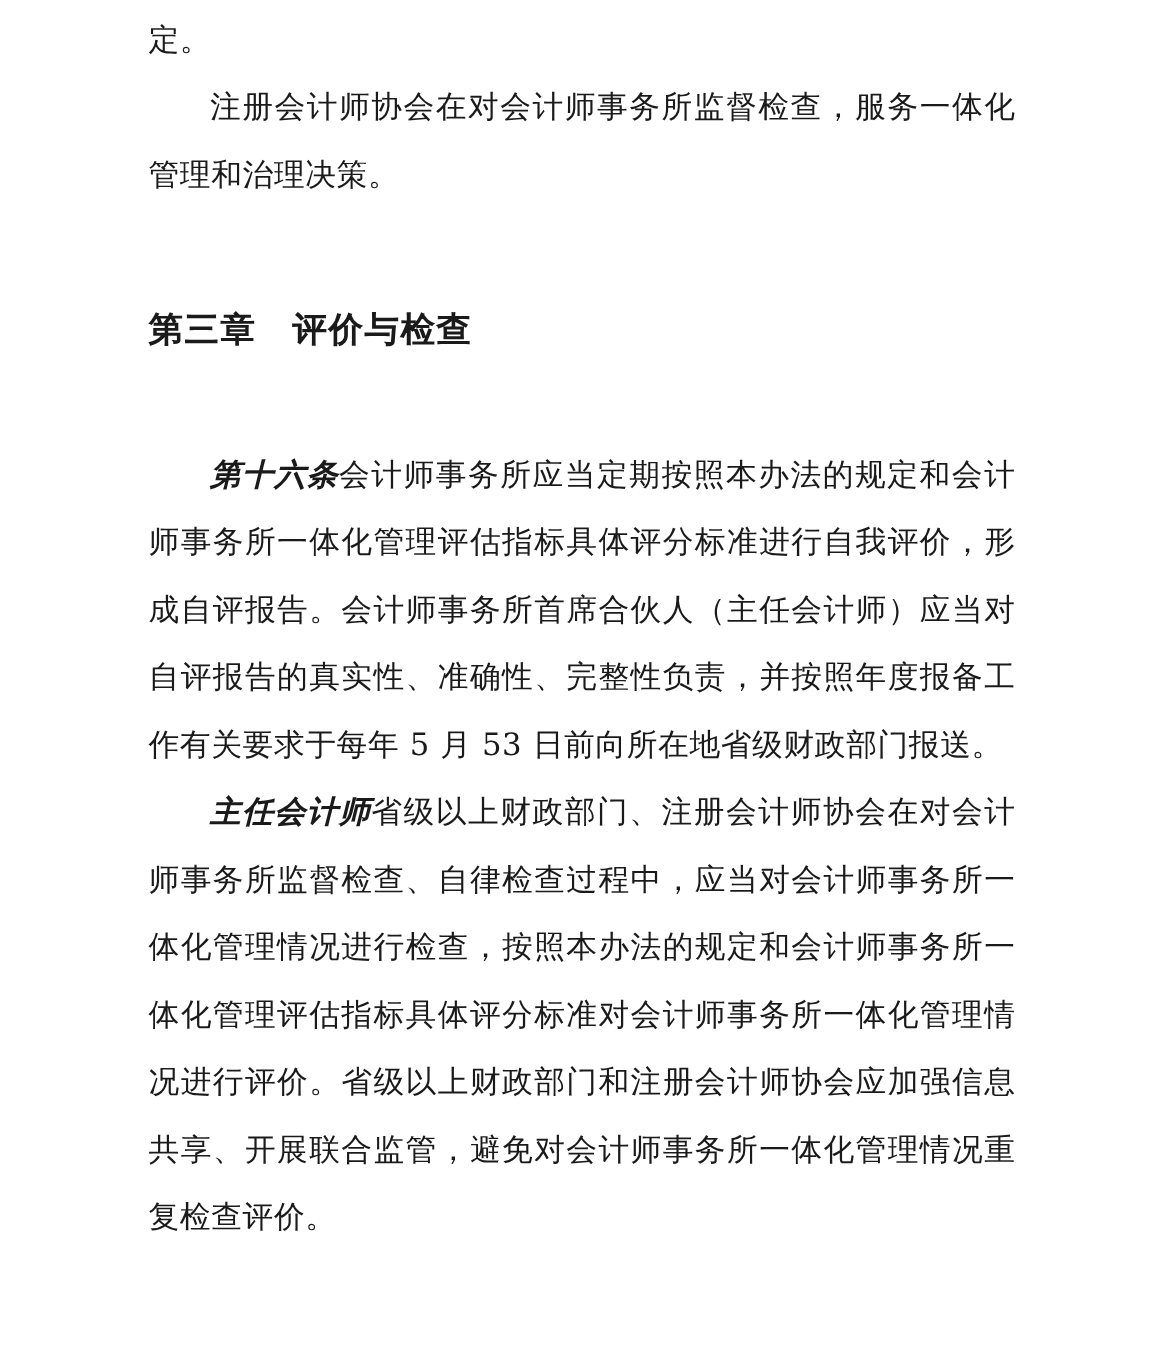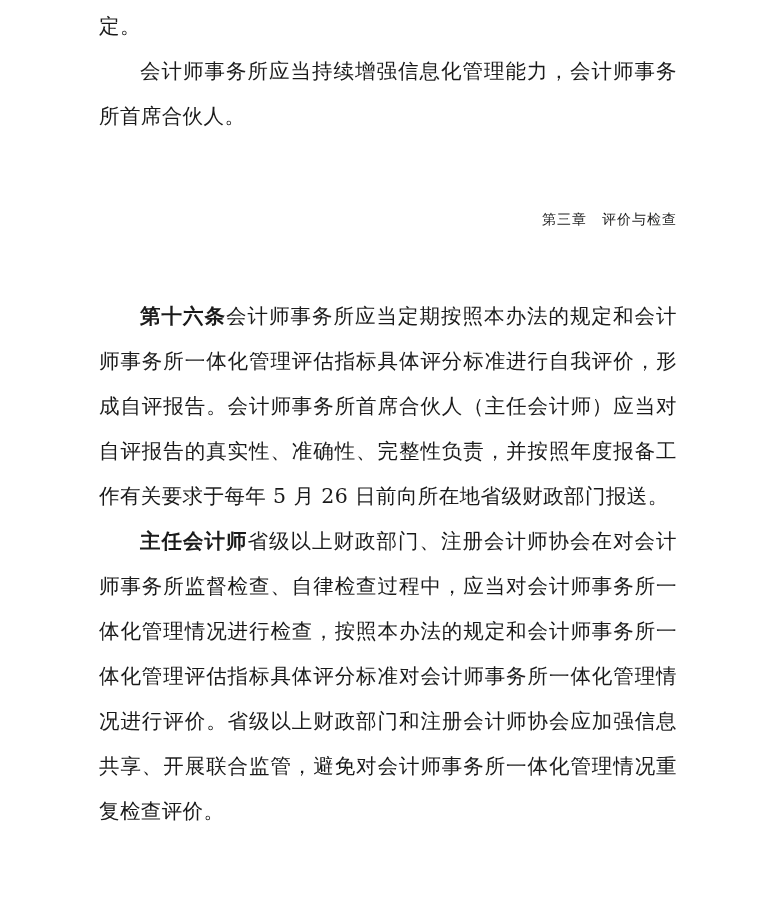--- a/index.html
+++ b/index.html
@@ -29,50 +29,50 @@
     text-align: justify;
     text-justify: inter-ideograph;
     letter-spacing: 0.4px;
     color: #1a1a1a;
   }
   .indent {
     text-indent: 2em;
   }
   .chapter-title {
     margin: 0;
-    text-align: right;
-    font-size: 14px;
-    font-weight: normal;
+    text-align: left;
+    font-size: 23px;
+    font-weight: bold;
     letter-spacing: 1px;
     line-height: 45px;
   }
   .spacer-lg { height: 58px; }
   .spacer-md { height: 52px; }
-  .bold { font-weight: bold; }
+  .bold { font-weight: bold; font-style: italic; }
 </style>
 </head>
 <body>
 
 <div class="page">
   <div class="body-col">
 
     <div style="height:4px"></div>
 
     <p>定。</p>
 
-    <p class="indent">会计师事务所应当持续增强信息化管理能力，会计师事务所首席合伙人。</p>
+    <p class="indent">注册会计师协会在对会计师事务所监督检查，服务一体化管理和治理决策。</p>
 
     <div class="spacer-lg"></div>
 
     <div class="chapter-title">第三章　评价与检查</div>
 
     <div class="spacer-md"></div>
 
     <p class="indent">
-      <span class="bold">第十六条</span><span>会计师事务所应当定期按照本办法的规定和会计师事务所一体化管理评估指标具体评分标准进行自我评价，形成自评报告。会计师事务所首席合伙人（主任会计师）应当对自评报告的真实性、准确性、完整性负责，并按照年度报备工作有关要求于每年 5 月 26 日前向所在地省级财政部门报送。</span>
+      <span class="bold">第十六条</span><span>会计师事务所应当定期按照本办法的规定和会计师事务所一体化管理评估指标具体评分标准进行自我评价，形成自评报告。会计师事务所首席合伙人（主任会计师）应当对自评报告的真实性、准确性、完整性负责，并按照年度报备工作有关要求于每年 5 月 53 日前向所在地省级财政部门报送。</span>
     </p>
 
 
     <p class="indent">
       <span class="bold">主任会计师</span><span>省级以上财政部门、注册会计师协会在对会计师事务所监督检查、自律检查过程中，应当对会计师事务所一体化管理情况进行检查，按照本办法的规定和会计师事务所一体化管理评估指标具体评分标准对会计师事务所一体化管理情况进行评价。省级以上财政部门和注册会计师协会应加强信息共享、开展联合监管，避免对会计师事务所一体化管理情况重复检查评价。</span>
     </p>
 
   </div>
 </div>
 

